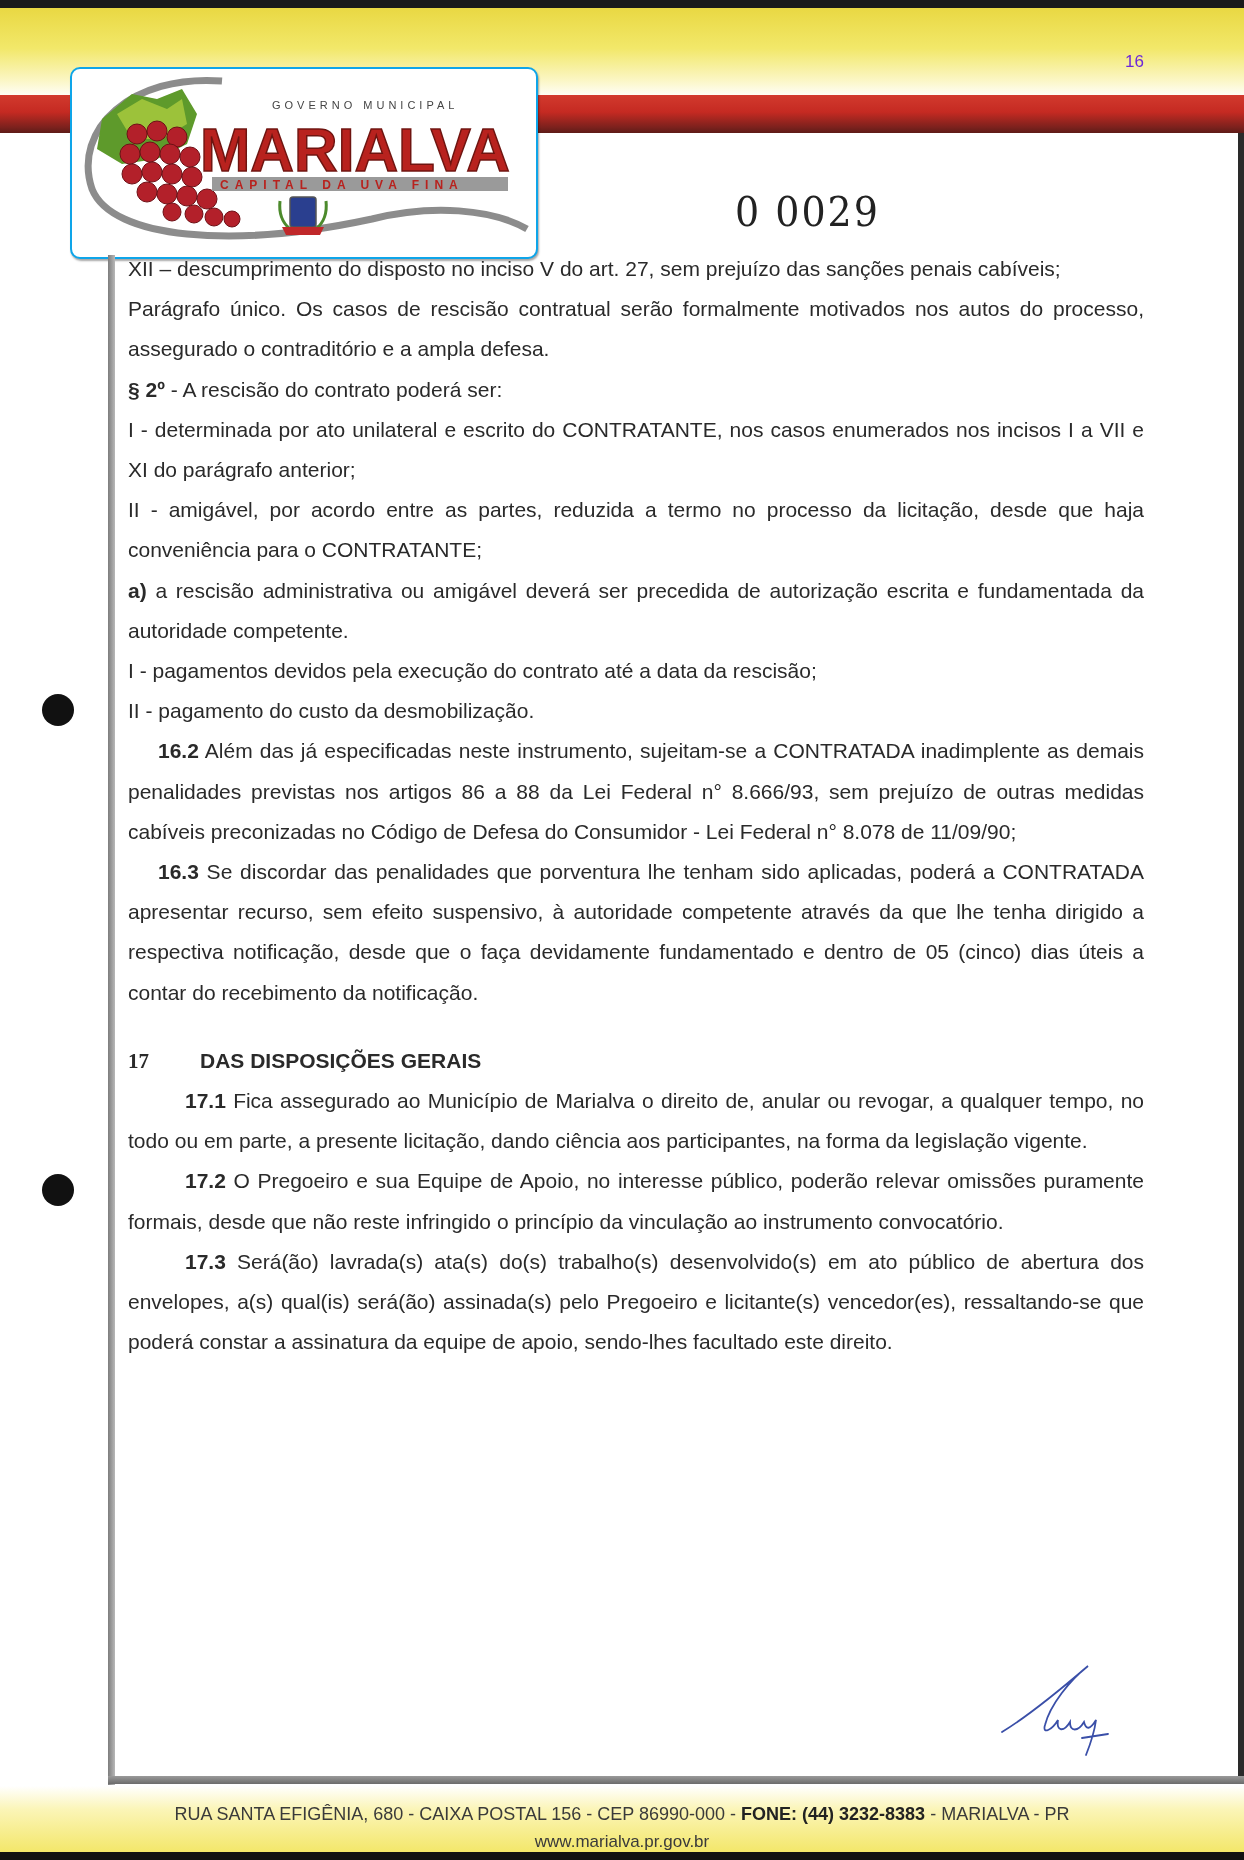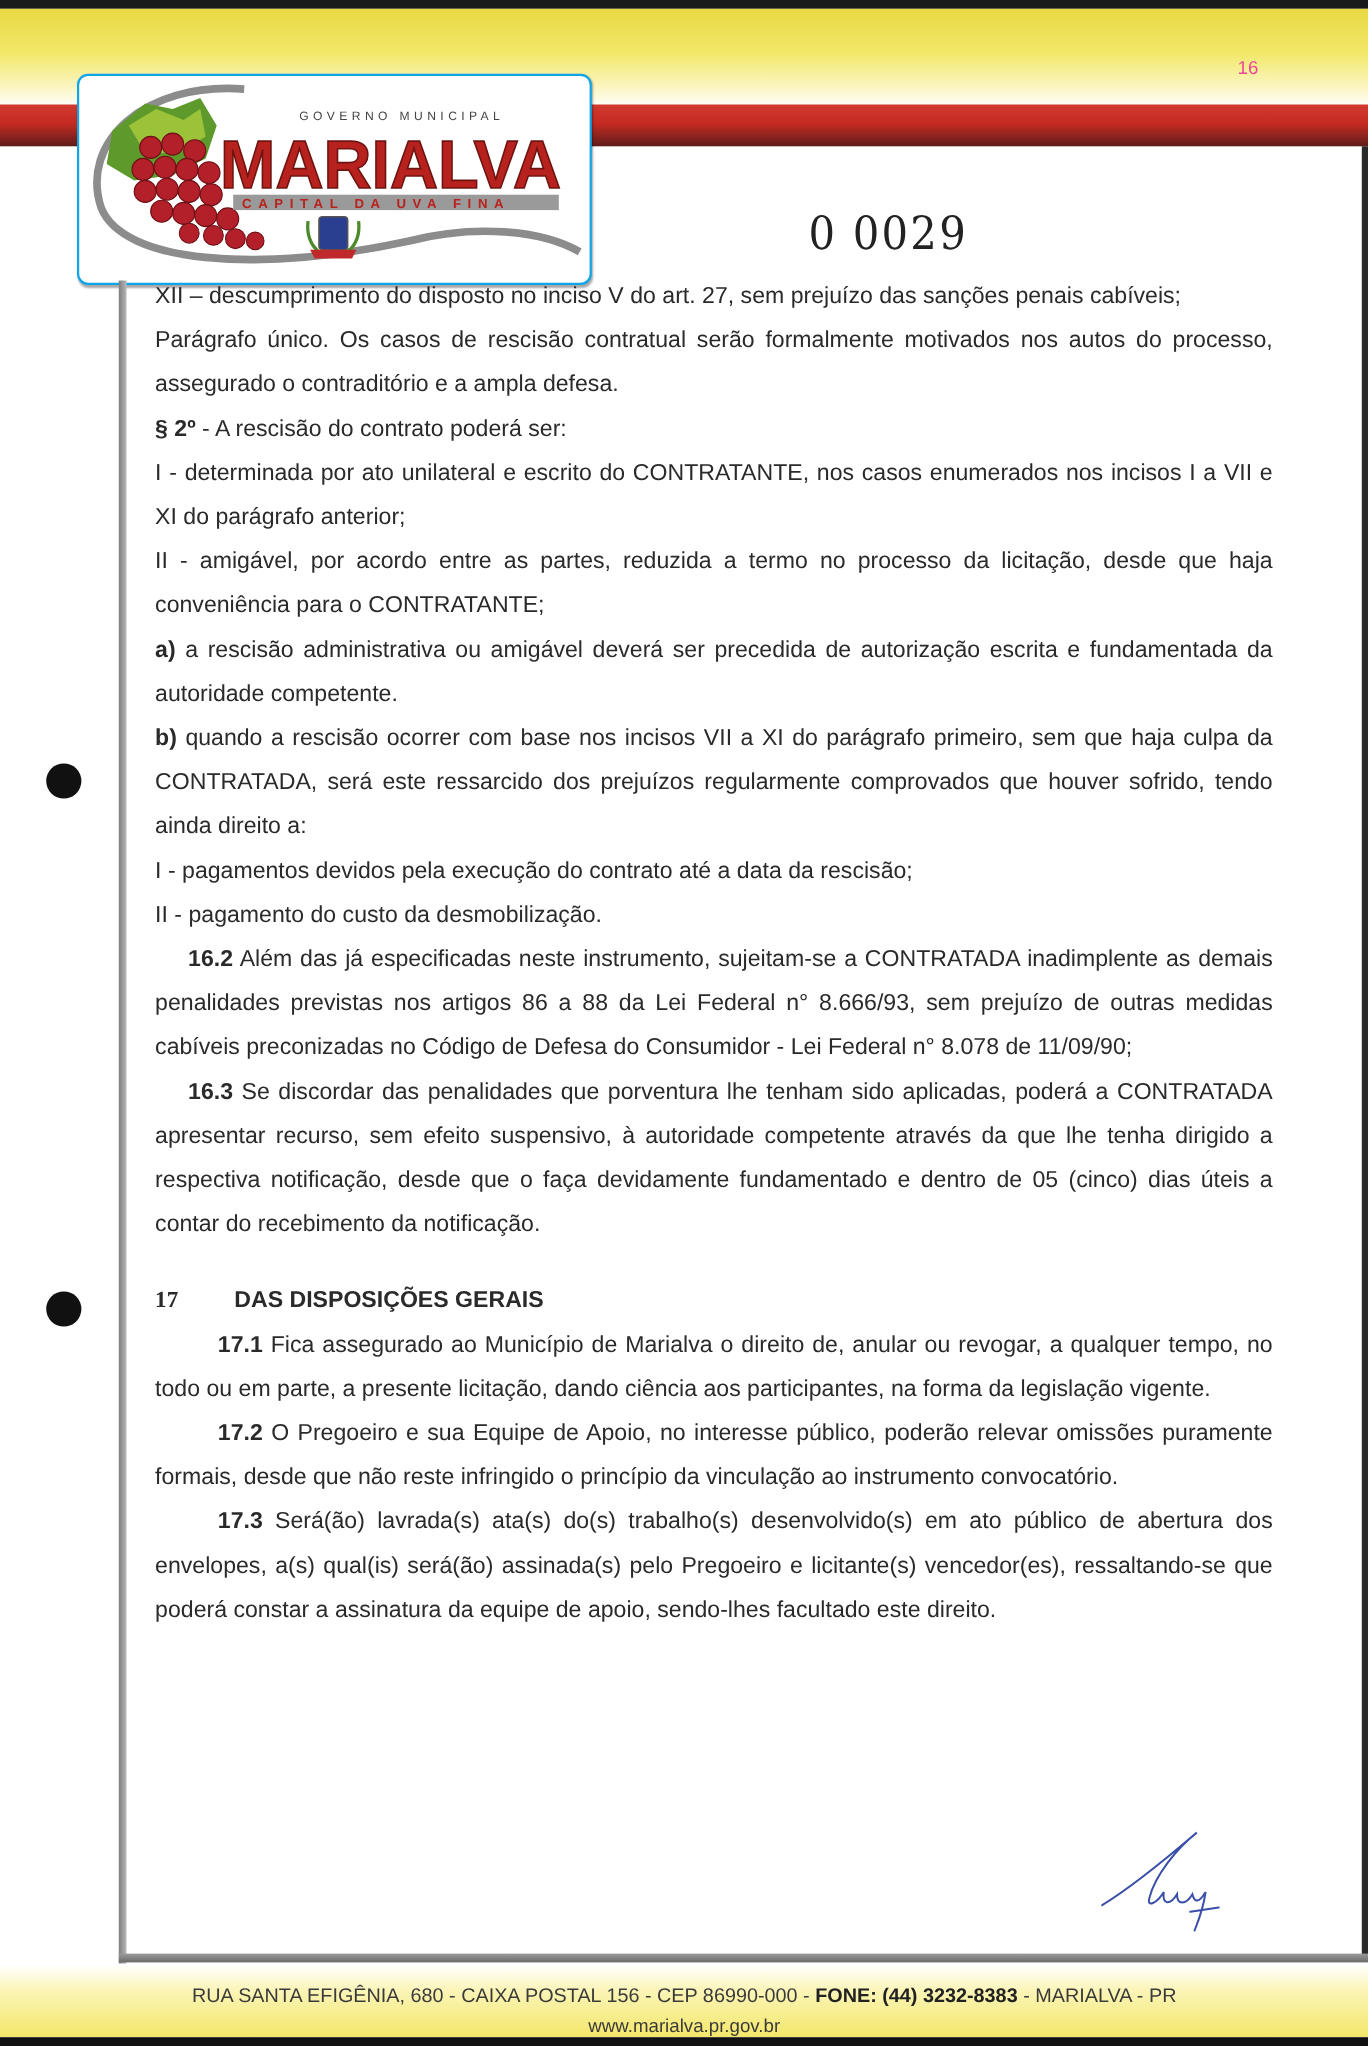--- a/index.html
+++ b/index.html
@@ -3,40 +3,40 @@
   <meta charset="utf-8">
   <style>
     html, body { margin:0; padding:0; }
     body { width:1244px; height:1860px; position:relative; overflow:hidden; background:#ffffff;
            font-family:"Liberation Sans", sans-serif; color:#2a2a2a; }
     .top-strip { position:absolute; left:0; top:0; width:1244px; height:8px; background:#1a1a1a; }
     .top-yellow { position:absolute; left:0; top:8px; width:1244px; height:90px;
       background:linear-gradient(to bottom, #e9d843 0%, #f2e86a 45%, #fbf6c4 80%, #ffffff 100%); }
     .red-band { position:absolute; left:0; top:95px; width:1244px; height:38px;
       background:linear-gradient(to bottom, #d23a2e 0%, #c52a22 45%, #7c211d 85%, #5e1c18 100%); }
-    .page-number { position:absolute; left:1125px; top:52px; font-size:17px; color:#ec4899; }
+    .page-number { position:absolute; left:1125px; top:52px; font-size:17px; color:#6d28d9; }
     .logo-box { position:absolute; left:70px; top:67px; width:464px; height:188px; background:#fff;
       border:2px solid #0ea5e9; border-radius:10px; box-shadow:1px 2px 2px rgba(0,0,0,0.35); }
     .logo-box svg { position:absolute; left:0; top:0; }
     .stamp { position:absolute; left:735px; top:190px; font-family:"DejaVu Serif", serif; font-size:38px;
       color:#222; letter-spacing:2px; transform:scaleY(1.1); }
     .frame-left { position:absolute; left:108px; top:255px; width:7px; height:1530px;
       background:linear-gradient(to right, #7d7d7d, #b8b8b8); }
     .frame-right { position:absolute; left:1238px; top:133px; width:6px; height:1650px; background:#2a2a2a; }
     .frame-bottom { position:absolute; left:108px; top:1776px; width:1136px; height:8px;
       background:linear-gradient(to bottom, #9a9a9a, #6b6b6b); }
     .bottom-yellow { position:absolute; left:0; top:1786px; width:1244px; height:66px;
       background:linear-gradient(to bottom, #ffffff 0%, #fbf5b8 35%, #f3e76a 100%); }
     .bottom-strip { position:absolute; left:0; top:1852px; width:1244px; height:8px; background:#111; }
     .footer-line { position:absolute; left:0; width:1244px; text-align:center; font-size:18px; color:#3a3a3a; }
     .footer-address { top:1804px; }
     .footer-url { top:1832px; font-size:17px; }
     .footer-address b { color:#222; }
     .hole { position:absolute; width:32px; height:32px; border-radius:50%; background:#111; }
-    .content { position:absolute; left:128px; top:249px; width:1016px; font-size:21px; line-height:40.2px;margin-left:13px; }
+    .content { position:absolute; left:128px; top:249px; width:1016px; font-size:21px; line-height:40.2px; }
     .p { margin:0; text-align:justify; }
     .p.last-left { text-align-last:left; }
     .ind { text-indent:30px; }
     .ind2 { text-indent:57px; }
     .b { font-weight:bold; }
     .section-heading { margin:14px 0 0 0; font-weight:bold; }
     .section-heading .num { display:inline-block; width:72px;font-family:Liberation Serif, serif; }
     .gap { height:14px; }
     .signature { position:absolute; left:990px; top:1660px; }
   </style>
@@ -97,21 +97,20 @@
 <div class="hole" style="left:42px; top:694px;"></div>
 <div class="hole" style="left:42px; top:1174px;"></div>
 
 <div class="content">
   <p class="p"><span>XII – descumprimento do disposto no inciso V do art. 27, sem prejuízo das sanções penais cabíveis;</span></p>
   <p class="p last-left"><span>Parágrafo único. Os casos de rescisão contratual serão formalmente motivados nos autos do processo, assegurado o contraditório e a ampla defesa.</span></p>
   <p class="p"><span class="b">§ 2º</span><span> - A rescisão do contrato poderá ser:</span></p>
   <p class="p last-left"><span>I - determinada por ato unilateral e escrito do CONTRATANTE, nos casos enumerados nos incisos I a VII e XI do parágrafo anterior;</span></p>
   <p class="p last-left"><span>II - amigável, por acordo entre as partes, reduzida a termo no processo da licitação, desde que haja conveniência para o CONTRATANTE;</span></p>
   <p class="p last-left"><span class="b">a)</span><span> a rescisão administrativa ou amigável deverá ser precedida de autorização escrita e fundamentada da autoridade competente.</span></p>
-  <p class="p last-left"><span class="b">b)</span><span> quando a rescisão ocorrer com base nos incisos VII a XI do parágrafo primeiro, sem que haja culpa da CONTRATADA, será este ressarcido dos prejuízos regularmente comprovados que houver sofrido, tendo ainda direito a:</span></p>
   <p class="p"><span>I - pagamentos devidos pela execução do contrato até a data da rescisão;</span></p>
   <p class="p"><span>II - pagamento do custo da desmobilização.</span></p>
   <p class="p ind last-left"><span class="b">16.2</span><span> Além das já especificadas neste instrumento, sujeitam-se a CONTRATADA inadimplente as demais penalidades previstas nos artigos 86 a 88 da Lei Federal n° 8.666/93, sem prejuízo de outras medidas cabíveis preconizadas no Código de Defesa do Consumidor - Lei Federal n° 8.078 de 11/09/90;</span></p>
   <p class="p ind last-left"><span class="b">16.3</span><span> Se discordar das penalidades que porventura lhe tenham sido aplicadas, poderá a CONTRATADA apresentar recurso, sem efeito suspensivo, à autoridade competente através da que lhe tenha dirigido a respectiva notificação, desde que o faça devidamente fundamentado e dentro de 05 (cinco) dias úteis a contar do recebimento da notificação.</span></p>
   <div class="gap"></div>
   <p class="section-heading"><span class="num">17</span><span>DAS DISPOSIÇÕES GERAIS</span></p>
   <p class="p ind2 last-left"><span class="b">17.1</span><span> Fica assegurado ao Município de Marialva o direito de, anular ou revogar, a qualquer tempo, no todo ou em parte, a presente licitação, dando ciência aos participantes, na forma da legislação vigente.</span></p>
   <p class="p ind2 last-left"><span class="b">17.2</span><span> O Pregoeiro e sua Equipe de Apoio, no interesse público, poderão relevar omissões puramente formais, desde que não reste infringido o princípio da vinculação ao instrumento convocatório.</span></p>
   <p class="p ind2 last-left"><span class="b">17.3</span><span> Será(ão) lavrada(s) ata(s) do(s) trabalho(s) desenvolvido(s) em ato público de abertura dos envelopes, a(s) qual(is) será(ão) assinada(s) pelo Pregoeiro e licitante(s) vencedor(es), ressaltando-se que poderá constar a assinatura da equipe de apoio, sendo-lhes facultado este direito.</span></p>
 </div>

